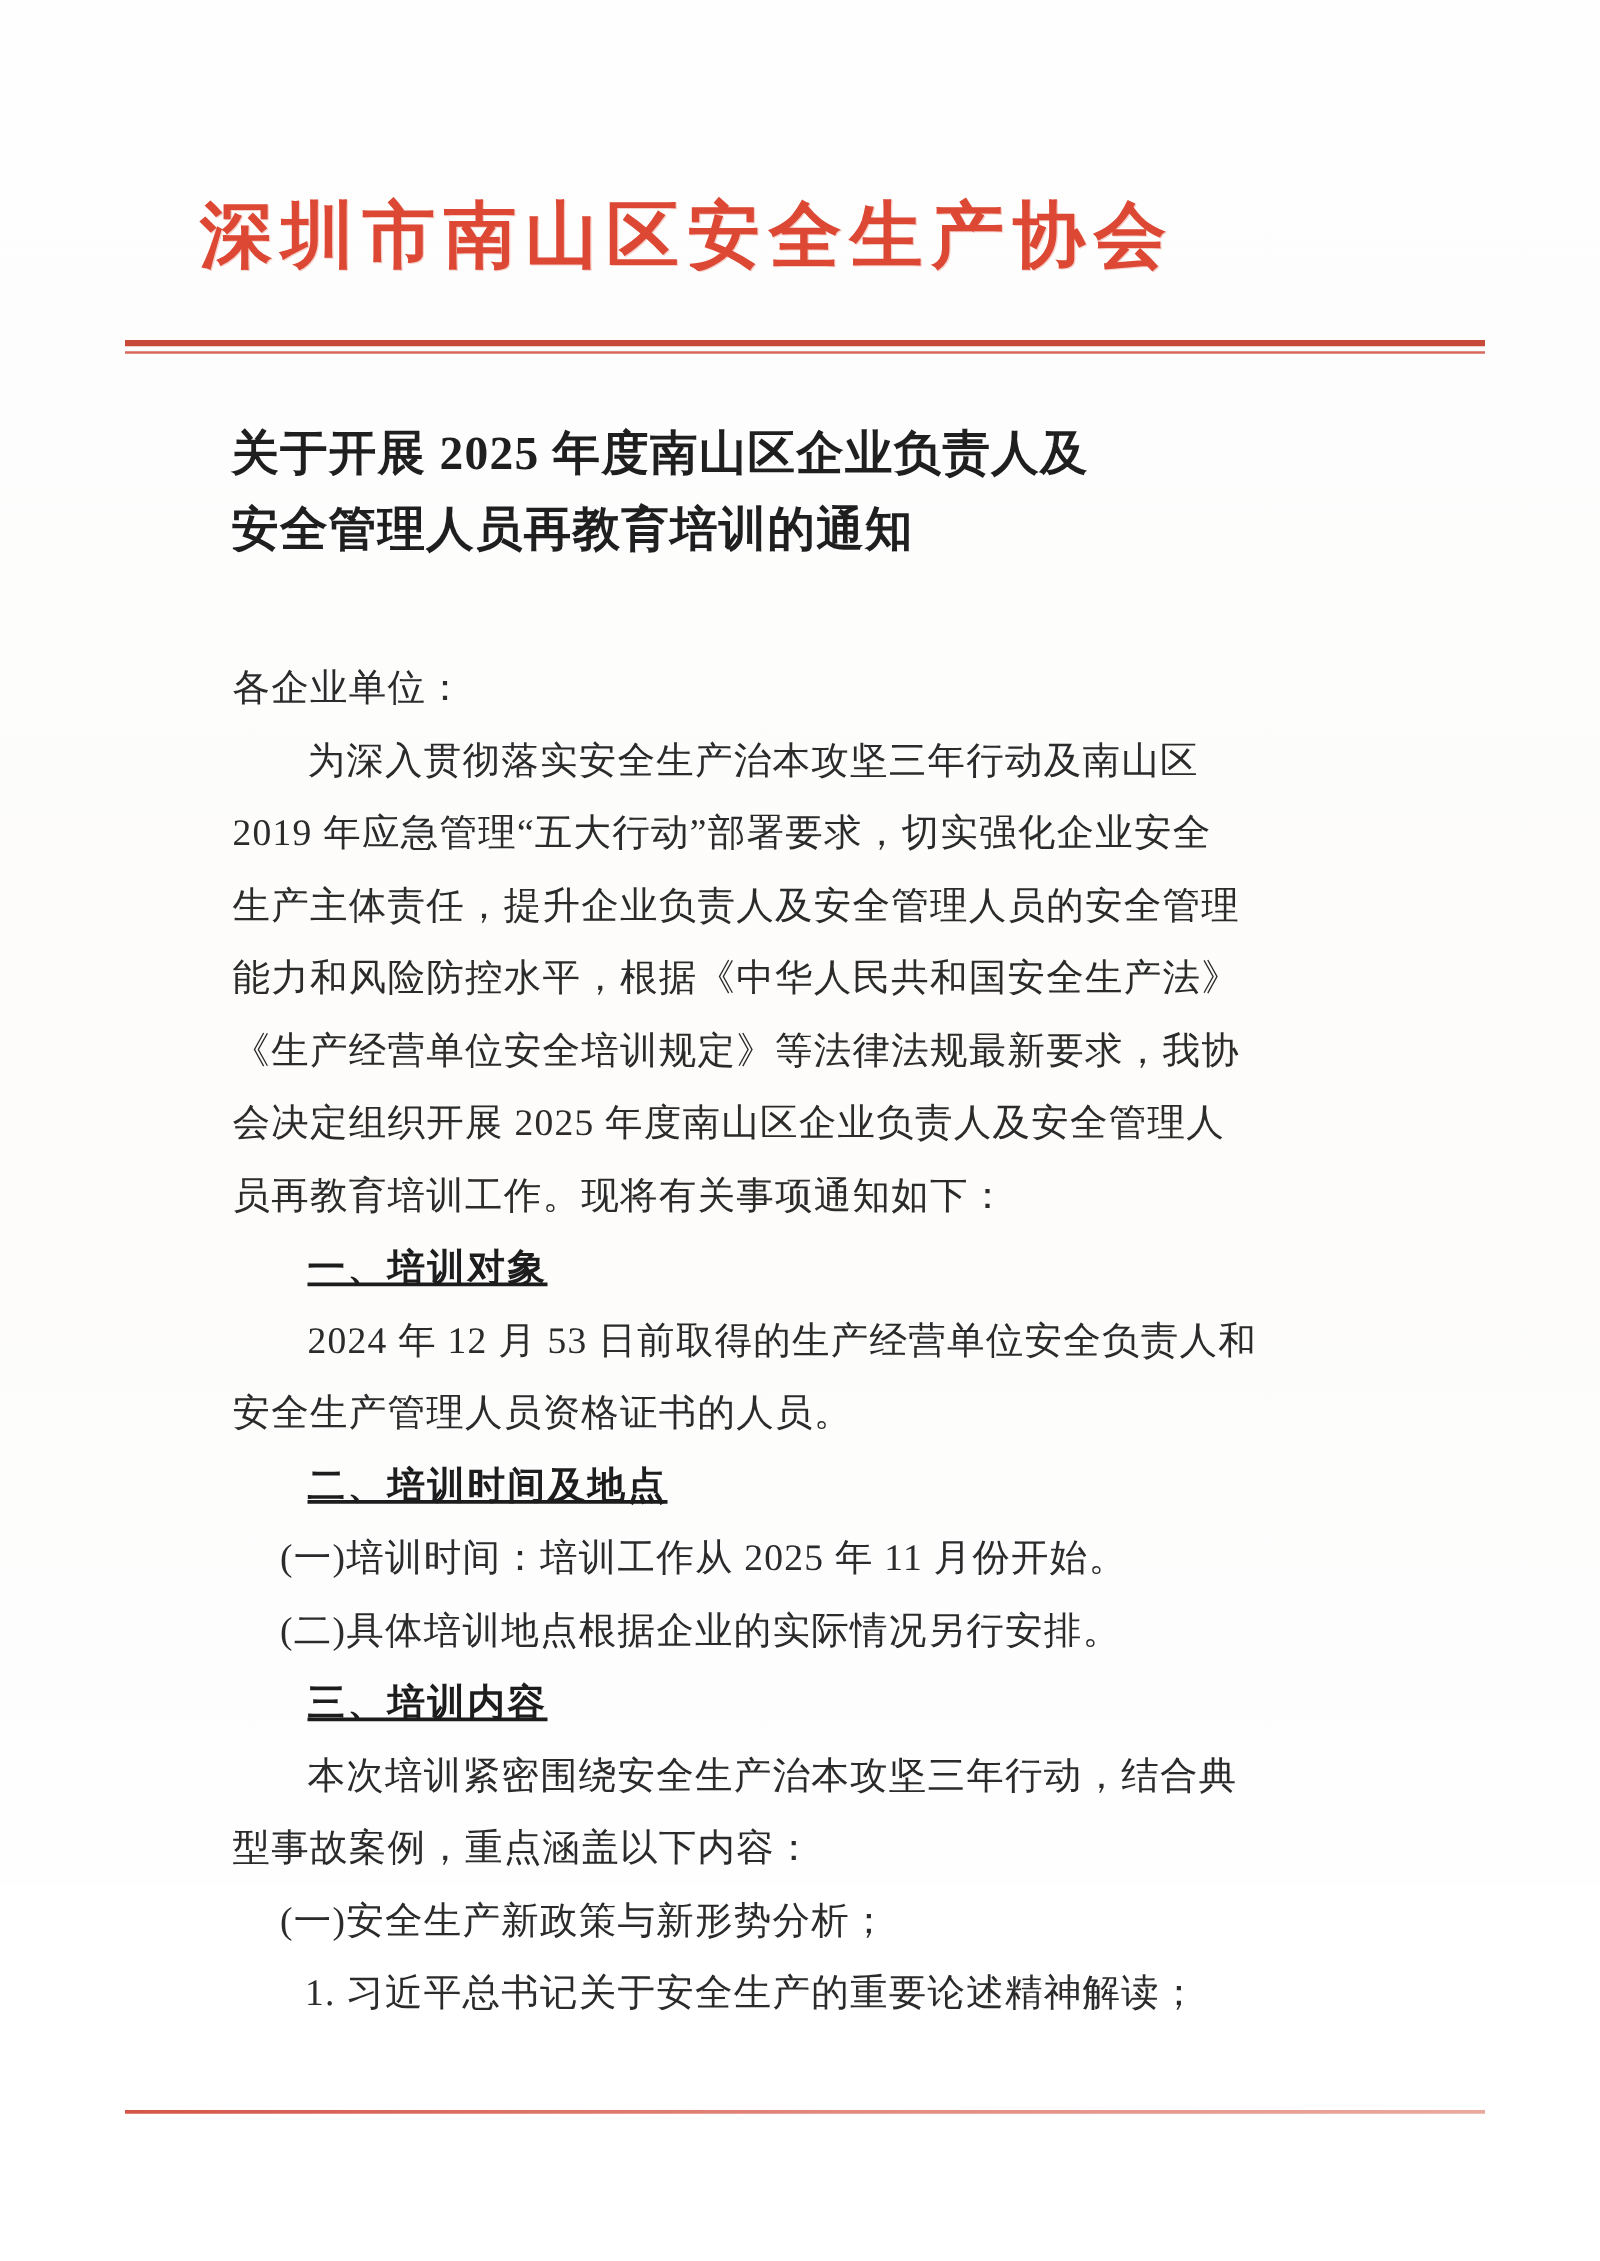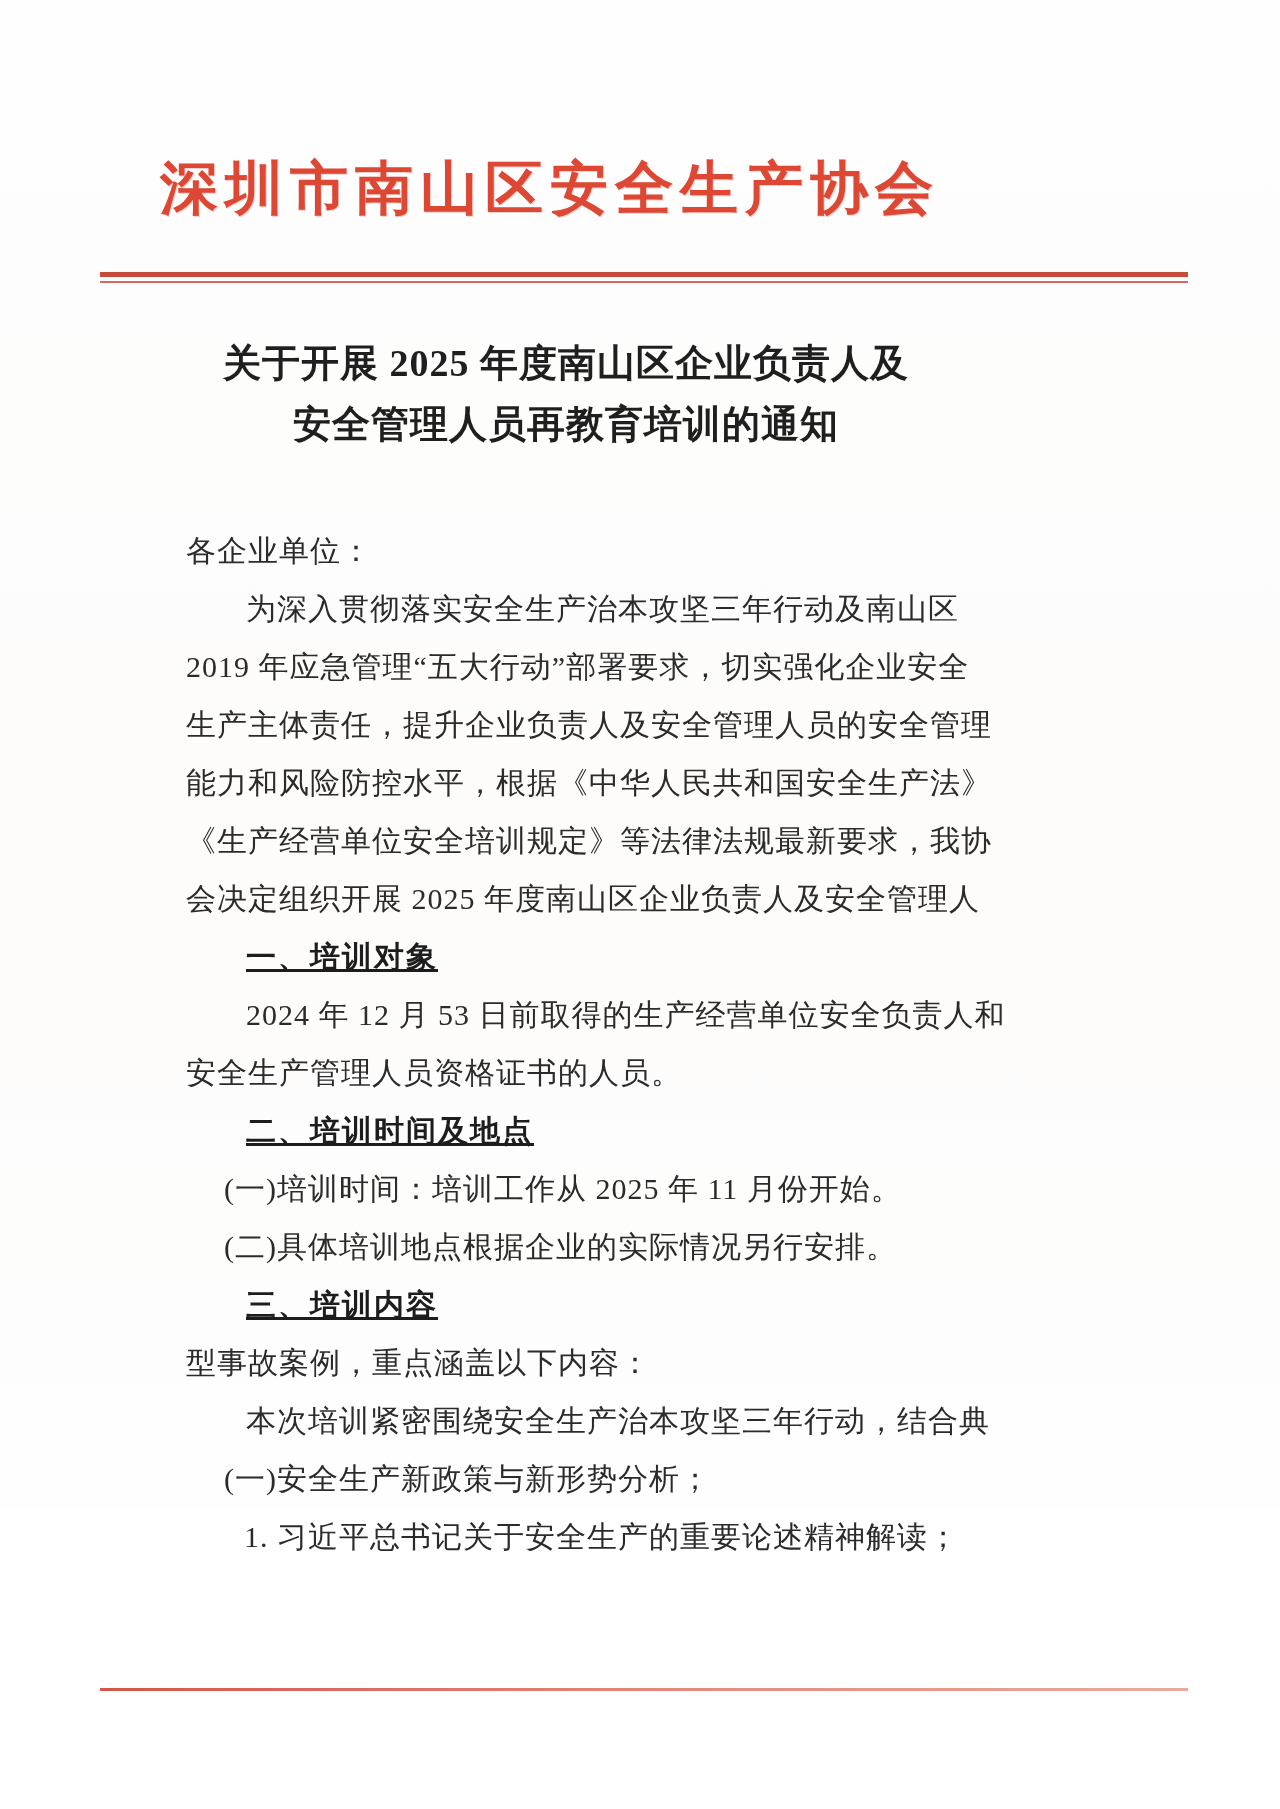--- a/index.html
+++ b/index.html
@@ -39,21 +39,20 @@
   }
   .rule-thick { height: 5px; background: #c84a38; }
   .rule-gap   { height: 4px; }
   .rule-thin  { height: 2px; background: #d5695b; }
   
   .doc-title {
     position: absolute;
     top: 333px;
     left: 185px;
     width: 762px;
-    text-align: center;
     font-size: 38px;
     line-height: 61px;
     font-weight: bold;
     color: #1f1f1f;
     letter-spacing: 1px;
   }
   
   .body-block {
     position: absolute;
     top: 522px;
@@ -105,28 +104,29 @@
   </div>
 
   <div class="body-block">
     <div class="line">各企业单位：</div>
     <div class="line indent">为深入贯彻落实安全生产治本攻坚三年行动及南山区</div>
     <div class="line">2019 年应急管理“五大行动”部署要求，切实强化企业安全</div>
     <div class="line">生产主体责任，提升企业负责人及安全管理人员的安全管理</div>
     <div class="line">能力和风险防控水平，根据《中华人民共和国安全生产法》</div>
     <div class="line">《生产经营单位安全培训规定》等法律法规最新要求，我协</div>
     <div class="line">会决定组织开展 2025 年度南山区企业负责人及安全管理人</div>
+    <div class="line">员再教育培训工作。现将有关事项通知如下：</div>
     <div class="line heading">一、培训对象</div>
     <div class="line indent">2024 年 12 月 53 日前取得的生产经营单位安全负责人和</div>
     <div class="line">安全生产管理人员资格证书的人员。</div>
     <div class="line heading">二、培训时间及地点</div>
     <div class="line item">(一)培训时间：培训工作从 2025 年 11 月份开始。</div>
     <div class="line item">(二)具体培训地点根据企业的实际情况另行安排。</div>
     <div class="line heading">三、培训内容</div>
+    <div class="line indent">本次培训紧密围绕安全生产治本攻坚三年行动，结合典</div>
     <div class="line">型事故案例，重点涵盖以下内容：</div>
-    <div class="line indent">本次培训紧密围绕安全生产治本攻坚三年行动，结合典</div>
     <div class="line item">(一)安全生产新政策与新形势分析；</div>
     <div class="line num">1. 习近平总书记关于安全生产的重要论述精神解读；</div>
   </div>
 
   <div class="footer-rule"></div>
 
 </div>
 
 </body></html>

